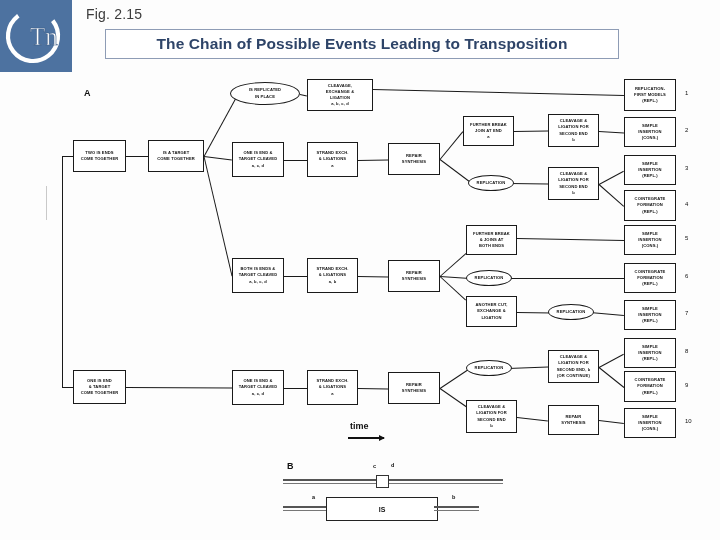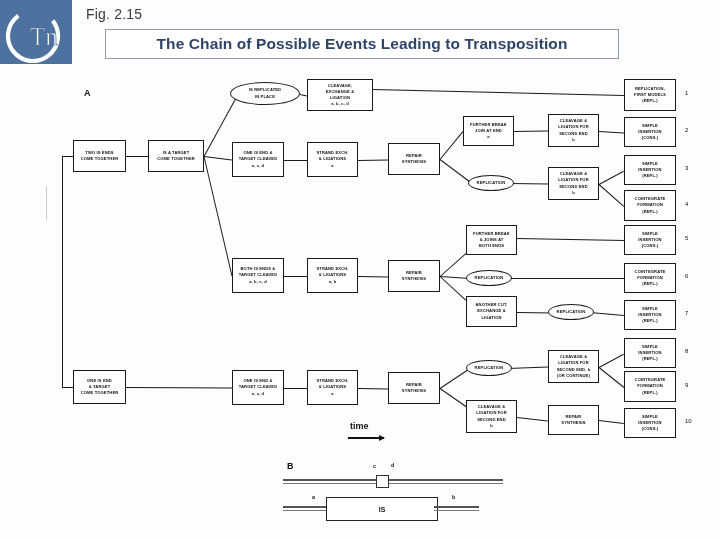--- a/index.html
+++ b/index.html
@@ -7,21 +7,21 @@
     width:720px;height:540px;
     background:#ffffff;
     font-family:"Liberation Sans", sans-serif;
     overflow:hidden;
     position:relative;
   }
   #slide{position:absolute;inset:0;width:720px;height:540px;background:#fdfdfd;}
 
   
   .logo{
-    position:absolute;left:0;top:0;width:72px;height:64px;
+    position:absolute;left:0;top:0;width:72px;height:72px;
     background:
       radial-gradient(circle at 20% 30%, rgba(255,255,255,.18) 0 2px, transparent 3px),
       radial-gradient(circle at 62% 15%, rgba(255,255,255,.14) 0 2px, transparent 3px),
       radial-gradient(circle at 80% 62%, rgba(255,255,255,.12) 0 2px, transparent 3px),
       radial-gradient(circle at 35% 80%, rgba(255,255,255,.12) 0 2px, transparent 3px),
       linear-gradient(150deg,#5f7fa8 0%,#466храна 0%,#4a6e9e 35%,#3f628f 70%,#5b80ab 100%);
     background-color:#4d72a0;
     overflow:hidden;
   }
   .logo svg{position:absolute;left:0;top:0;}

